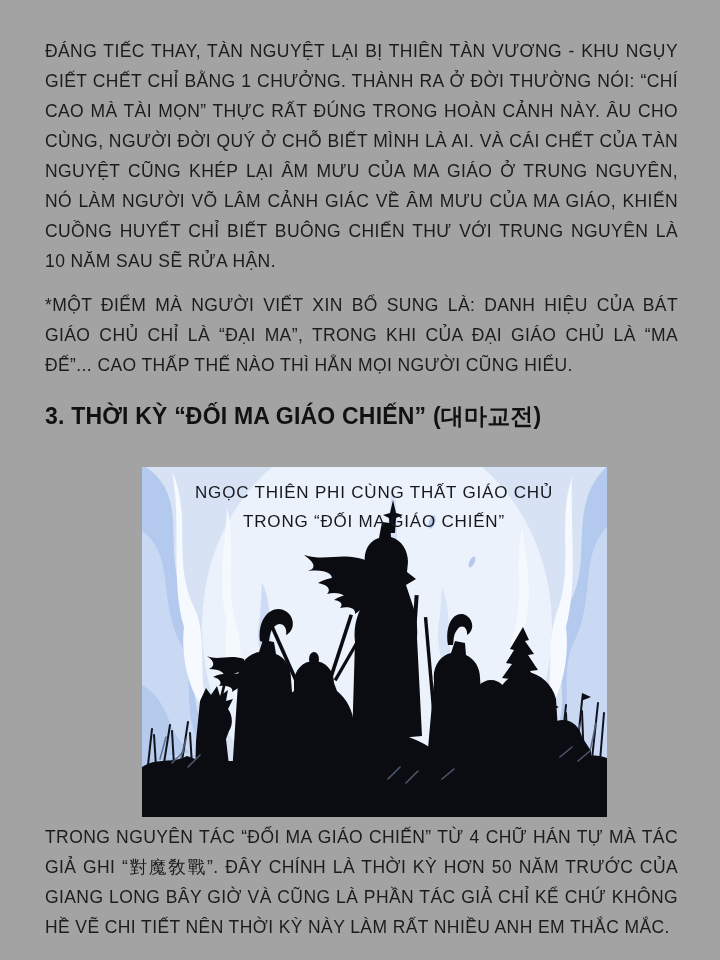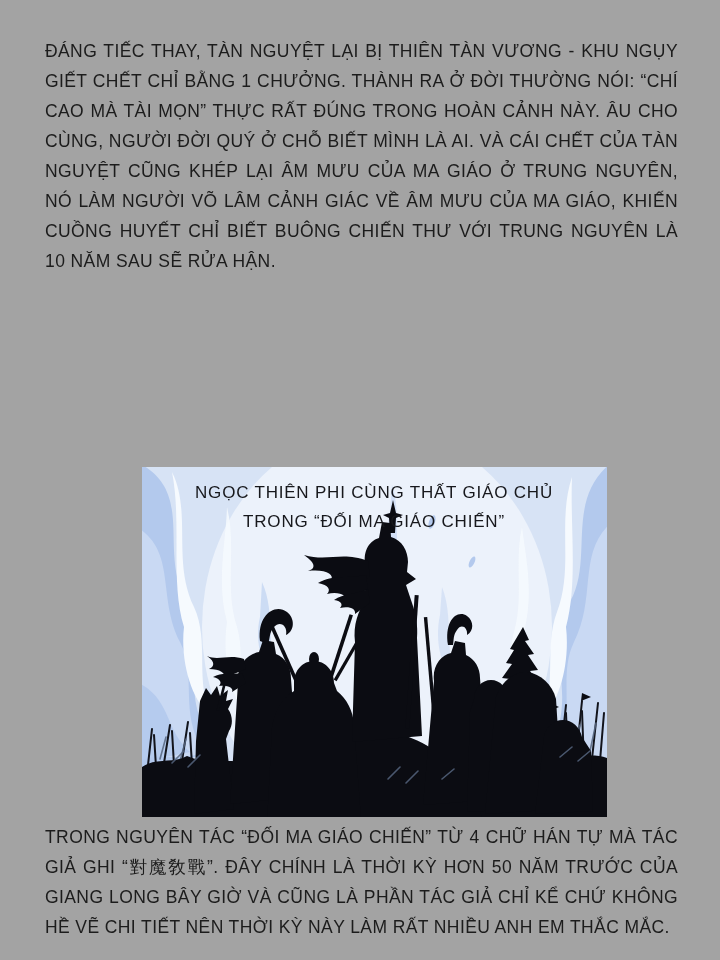--- a/index.html
+++ b/index.html
@@ -60,21 +60,23 @@
     text-anchor:middle;
   }
 </style>
 </head>
 <body>
 
 <div class="page">
 
   <p class="body-text p1">ĐÁNG TIẾC THAY, TÀN NGUYỆT LẠI BỊ THIÊN TÀN VƯƠNG - KHU NGỤY GIẾT CHẾT CHỈ BẰNG 1 CHƯỞNG. THÀNH RA Ở ĐỜI THƯỜNG NÓI: “CHÍ CAO MÀ TÀI MỌN” THỰC RẤT ĐÚNG TRONG HOÀN CẢNH NÀY. ÂU CHO CÙNG, NGƯỜI ĐỜI QUÝ Ở CHỖ BIẾT MÌNH LÀ AI. VÀ CÁI CHẾT CỦA TÀN NGUYỆT CŨNG KHÉP LẠI ÂM MƯU CỦA MA GIÁO Ở TRUNG NGUYÊN, NÓ LÀM NGƯỜI VÕ LÂM CẢNH GIÁC VỀ ÂM MƯU CỦA MA GIÁO, KHIẾN CUỒNG HUYẾT CHỈ BIẾT BUÔNG CHIẾN THƯ VỚI TRUNG NGUYÊN LÀ 10 NĂM SAU SẼ RỬA HẬN.</p>
 
+  <p class="body-text p2">*MỘT ĐIỂM MÀ NGƯỜI VIẾT XIN BỔ SUNG LÀ: DANH HIỆU CỦA BÁT GIÁO CHỦ CHỈ LÀ “ĐẠI MA”, TRONG KHI CỦA ĐẠI GIÁO CHỦ LÀ “MA ĐẾ”... CAO THẤP THẾ NÀO THÌ HẲN MỌI NGƯỜI CŨNG HIỂU.</p>
 
+  <h2 class="section-heading">3. THỜI KỲ “ĐỐI MA GIÁO CHIẾN” (대마교전)</h2>
 
   <figure class="figure-wrap">
     <svg width="465" height="350" viewBox="0 0 465 350" xmlns="http://www.w3.org/2000/svg">
 
       <rect class="sky" x="0" y="0" width="465" height="350"></rect>
       <ellipse class="glow" cx="235" cy="160" rx="175" ry="200"></ellipse>
 
       <g>
 
         <path class="f1" d="M-5,-5 C55,25 15,85 45,135 C70,180 30,225 75,280 C45,300 15,290 -5,305 Z"></path>

